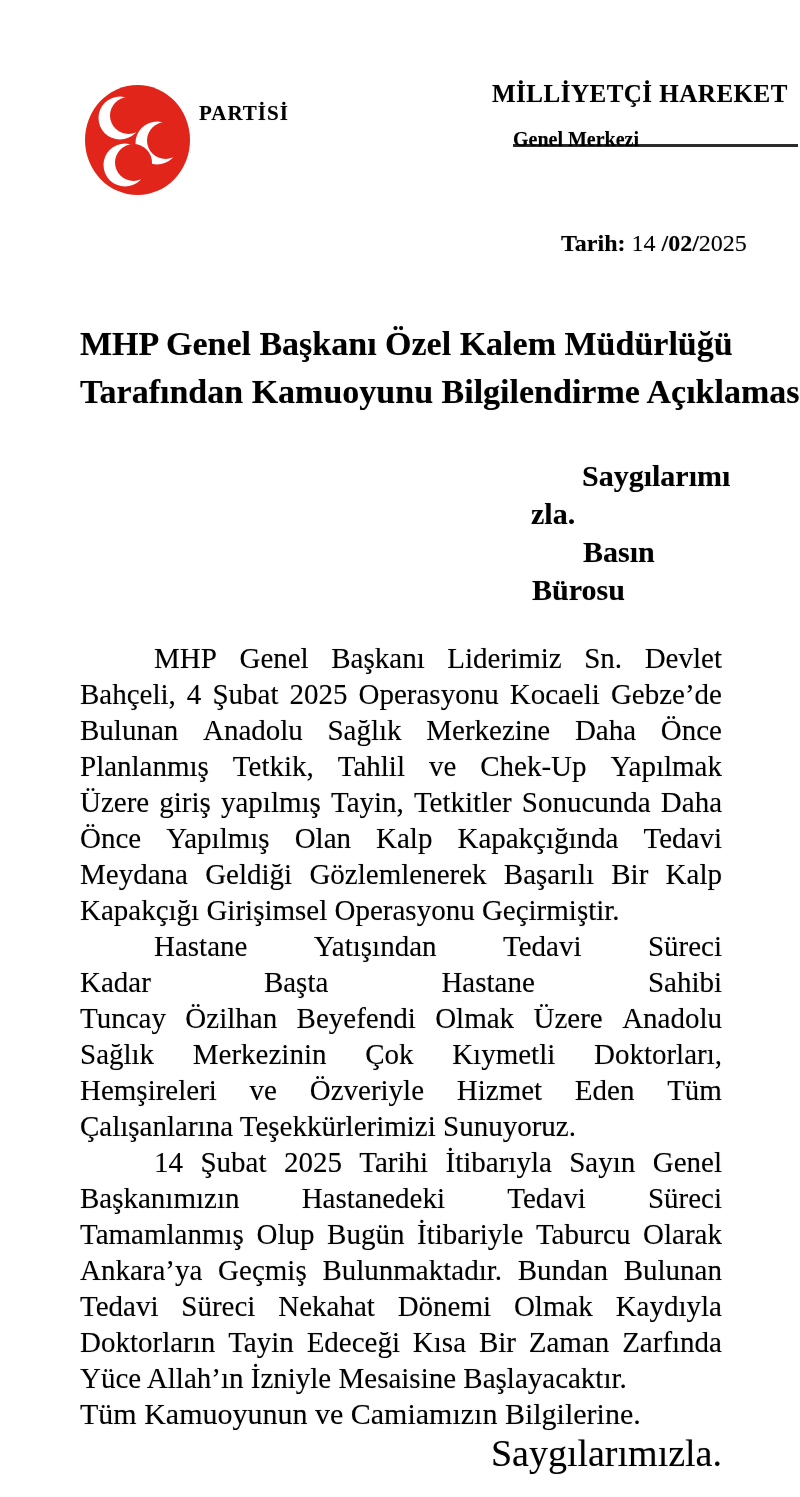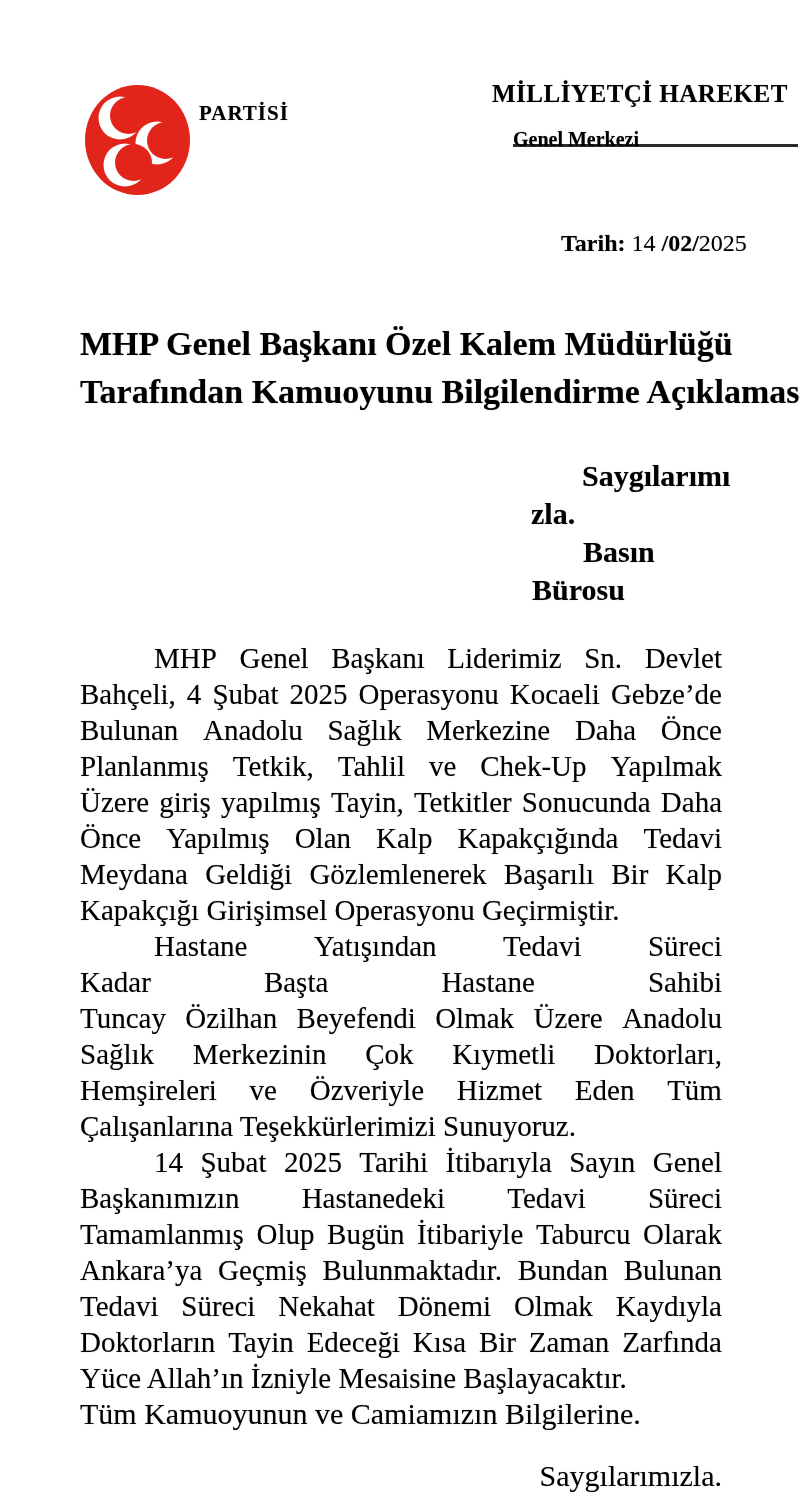--- a/index.html
+++ b/index.html
@@ -58,22 +58,22 @@
     font-size:29px;
   }
   .bline{height:36px;line-height:36px;white-space:nowrap;overflow:hidden;}
   .bline.just{display:flex;justify-content:space-between;}
   .bline.ind{margin-left:74px;}
   .closing{
     height:36px;line-height:36px;
     font-size:30px;white-space:nowrap;
   }
   .signature{
-    margin-top:26px;text-align:right;
-    font-size:30px;line-height:36px;white-space:nowrap;
+    margin-top:3px;text-align:right;
+    font-size:38px;line-height:36px;white-space:nowrap;
   }
 </style>
 </head>
 <body>
 
 <div class="page">
 
   <div class="logo">
     <svg viewBox="0 0 107 112" width="107" height="112" aria-hidden="true">
       <ellipse cx="53.5" cy="56" rx="52.5" ry="55" fill="#e1251b"></ellipse>

